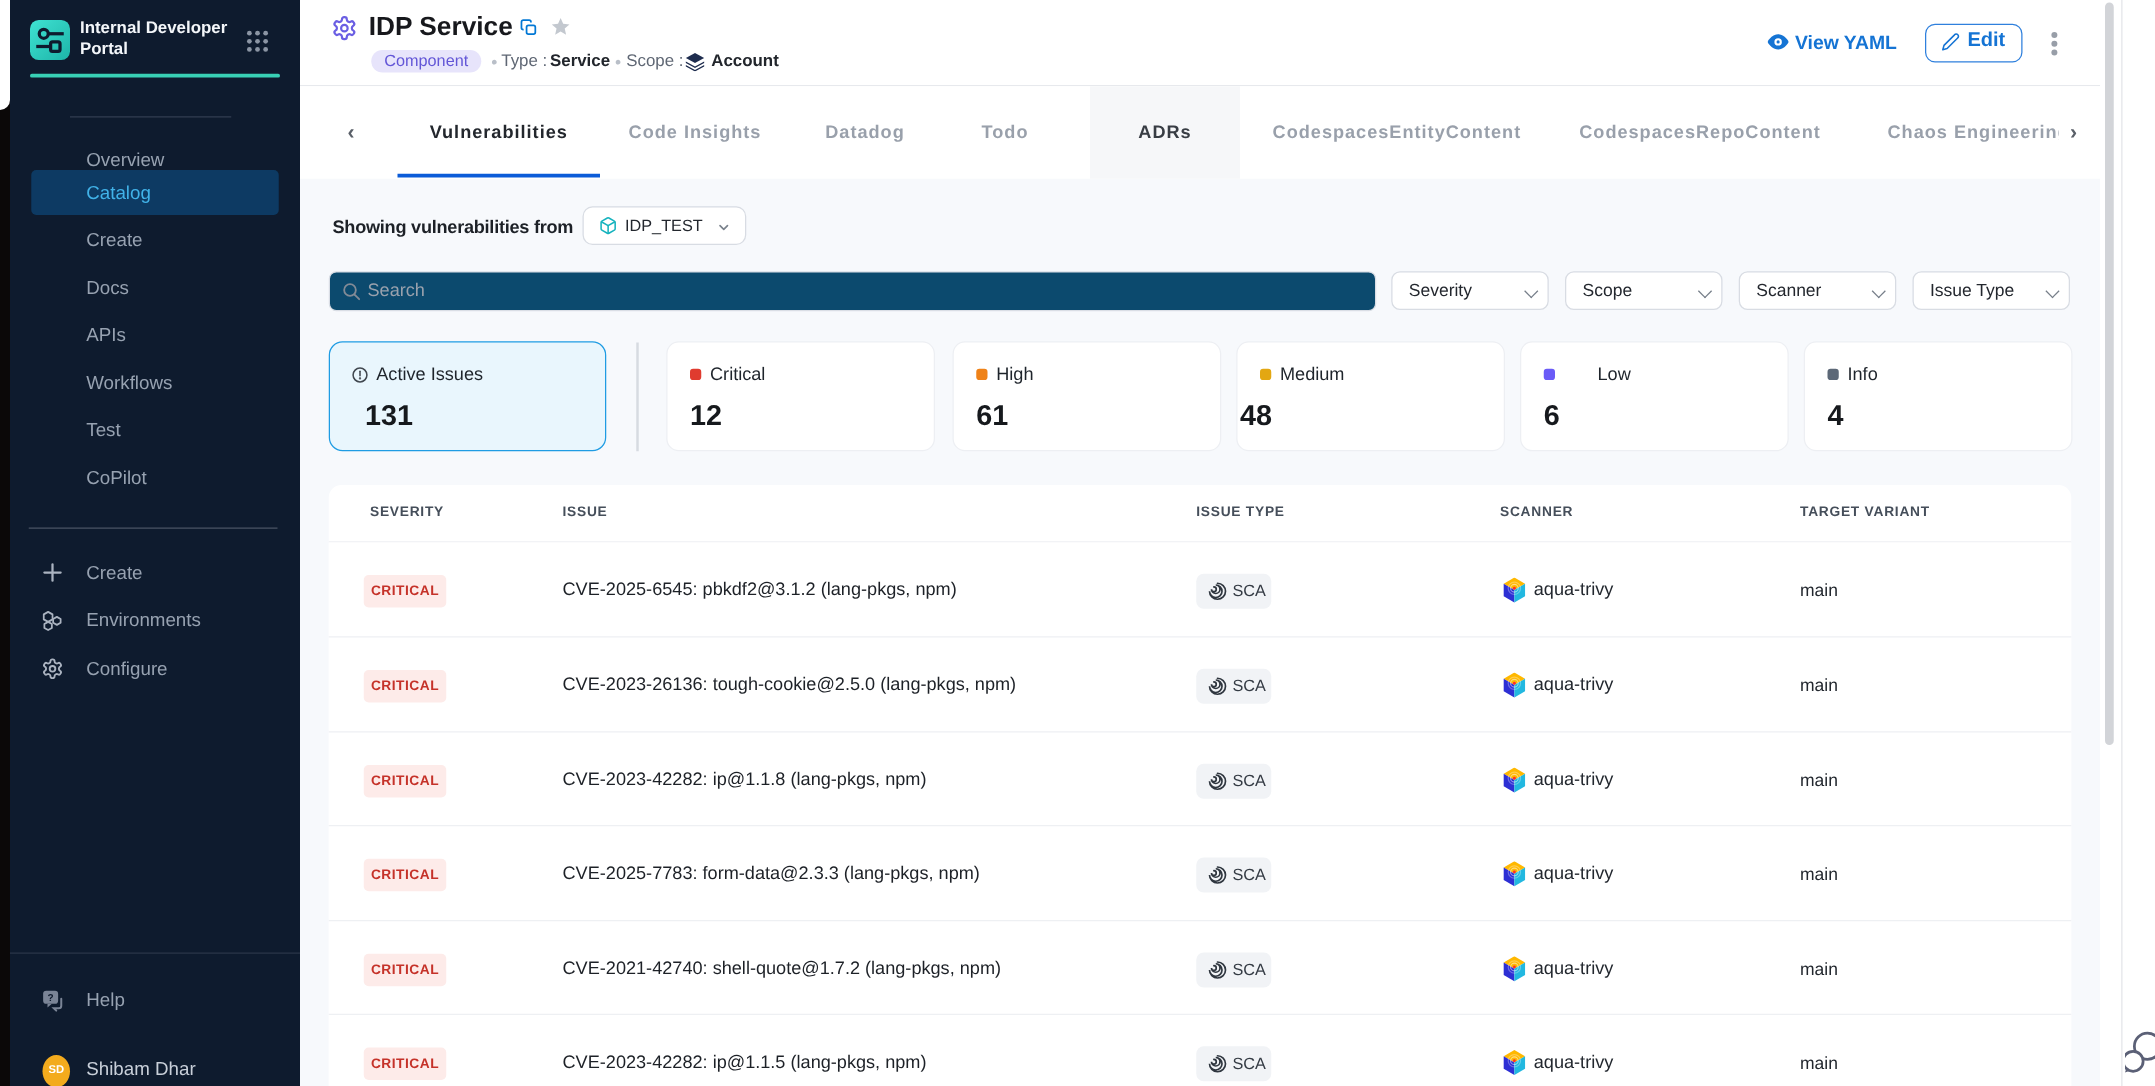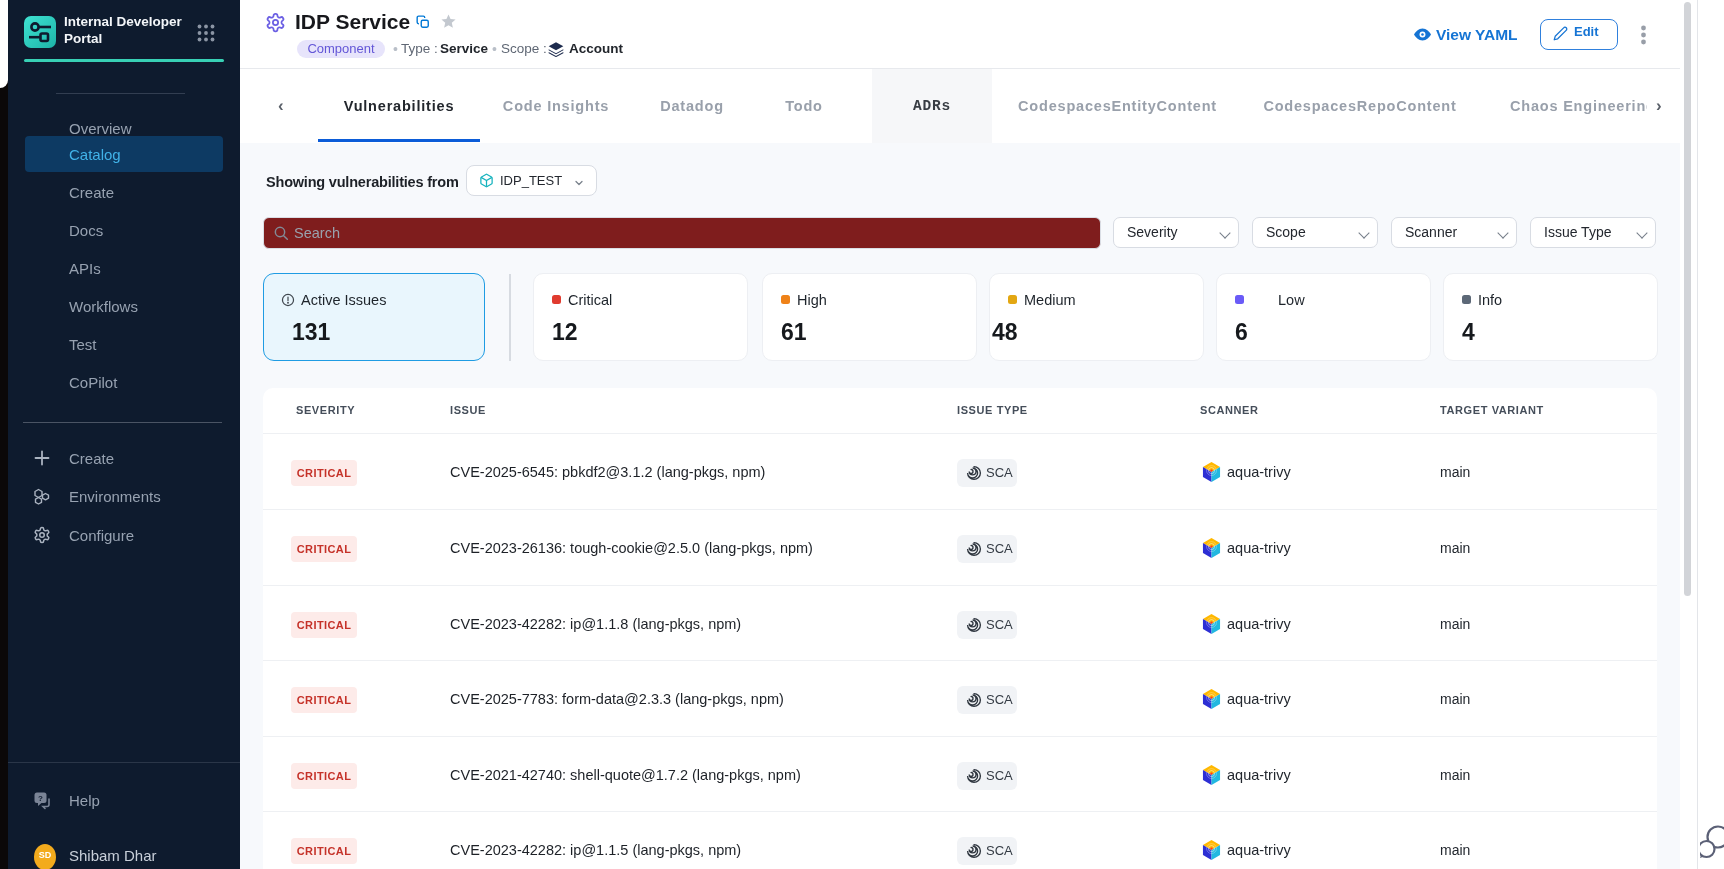--- a/index.html
+++ b/index.html
@@ -136,55 +136,55 @@
   <div class="abs" style="left:1174px; top:27px;"><svg width="17" height="13" viewBox="0 0 24 17">
         <path d="M12 0C6.5 0 2 4.8 0 8.5 2 12.2 6.5 17 12 17s10-4.8 12-8.5C22 4.8 17.5 0 12 0z" fill="#1574d4"></path>
         <circle cx="12" cy="8.5" r="4.2" fill="#fff"></circle>
         <circle cx="12" cy="8.5" r="1.8" fill="#1574d4"></circle>
       </svg></div>
   <div class="abs" style="left:1196px; top:26px; font-size:15.5px; font-weight:bold; color:#1574d4;">View YAML</div>
   <div class="abs" style="left:1300px; top:19px; width:78px; height:31px; border:1px solid #2f80dd; border-radius:8px; background:#fff;"></div>
   <div class="abs" style="left:1313px; top:26px;"><svg width="15" height="15" viewBox="0 0 24 24" fill="none" stroke="#1574d4" stroke-width="2" stroke-linejoin="round">
         <path d="M17 3a2.85 2.83 0 1 1 4 4L7.5 20.5 2 22l1.5-5.5Z"></path>
       </svg></div>
-  <div class="abs" style="left:1334px; top:24px; font-size:13px; font-weight:bold; color:#1574d4;">Edit</div>
+  <div class="abs" style="left:1334px; top:24px; font-size:16px; font-weight:bold; color:#1574d4;">Edit</div>
   <div class="abs" style="left:1400px; top:25px;"><svg width="7" height="20" viewBox="0 0 7 20" fill="#989ea8">
         <circle cx="3.5" cy="3" r="2.4"></circle>
         <circle cx="3.5" cy="10" r="2.4"></circle>
         <circle cx="3.5" cy="17" r="2.4"></circle>
       </svg></div>
 
   <div class="abs" style="left:0; top:69px; width:1440px; height:74px; background:#fff;"></div>
   <div class="abs" style="left:632px; top:69px; width:120px; height:74px; background:#f6f7f9;"></div>
   <div class="abs" style="left:38px; top:96px; width:14px; height:20px; color:#5a6069; font-size:17px; font-weight:bold;">‹</div>
   <div class="tab abs" style="left:78px; width:162px; color:#23272d;">Vulnerabilities</div>
   <div class="tab abs" style="left:241px; width:150px;">Code Insights</div>
   <div class="tab abs" style="left:392px; width:120px;">Datadog</div>
   <div class="tab abs" style="left:514px; width:100px;">Todo</div>
-  <div class="tab abs" style="left:632px; width:120px; color:#383d44;font-family:Liberation Mono, monospace;">ADRs</div>
+  <div class="tab abs" style="left:632px; width:120px; color:#383d44;">ADRs</div>
   <div class="tab abs" style="left:770px; width:215px;">CodespacesEntityContent</div>
   <div class="tab abs" style="left:1015px; width:210px;">CodespacesRepoContent</div>
   <div class="tab abs" style="left:1270px; width:137px; text-align:left; overflow:hidden; white-space:nowrap;">Chaos Engineering</div>
   <div class="abs" style="left:1416px; top:96px; width:14px; height:20px; color:#5a6069; font-size:17px; font-weight:bold;">›</div>
   <div class="abs" style="left:78px; top:139px; width:162px; height:3px; background:#0b5cd8;"></div>
 
   <div class="abs" style="left:0; top:143px; width:1440px; height:726px; background:#f7f9fc;"></div>
   <div class="abs" style="left:26px; top:174px; font-size:14.5px; font-weight:bold; color:#1d2127; letter-spacing:-0.2px;">Showing vulnerabilities from</div>
   <div class="abs" style="left:226px; top:165px; width:131px; height:31px; background:#fff; border:1px solid #d8dce3; border-radius:8px;"></div>
   <div class="abs" style="left:239px; top:173px;"><svg width="15" height="15" viewBox="0 0 24 24" fill="none" stroke="#17b3be" stroke-width="2" stroke-linejoin="round">
         <path d="M21 8a2 2 0 0 0-1-1.73l-7-4a2 2 0 0 0-2 0l-7 4A2 2 0 0 0 3 8v8a2 2 0 0 0 1 1.73l7 4a2 2 0 0 0 2 0l7-4A2 2 0 0 0 21 16Z"></path>
         <path d="m3.3 7 8.7 5 8.7-5"></path>
         <path d="M12 22V12"></path>
       </svg></div>
   <div class="abs" style="left:260px; top:173px; font-size:13px; color:#23272e;">IDP_TEST</div>
   <div class="abs" style="left:333px; top:175px;"><svg width="12" height="12" viewBox="0 0 24 24" fill="none" stroke="#7a828c" stroke-width="2.6" stroke-linecap="round" stroke-linejoin="round">
         <path d="m6 9 6 6 6-6"></path>
       </svg></div>
 
-  <div class="abs" style="left:23px; top:217px; width:838px; height:32px; background:#7f1d1d; border:1px solid #dadee5; border-radius:6px; color:#99a1ad; font-size:14.5px; line-height:30px; padding-left:30px;">Search</div>
+  <div class="abs" style="left:23px; top:217px; width:838px; height:32px; background:#0c4a6e; border:1px solid #dadee5; border-radius:6px; color:#99a1ad; font-size:14.5px; line-height:30px; padding-left:30px;">Search</div>
   <div class="abs" style="left:33px; top:225px;"><svg width="16" height="16" viewBox="0 0 24 24" fill="none" stroke="#828a96" stroke-width="2.2" stroke-linecap="round">
         <circle cx="10.5" cy="10.5" r="7"></circle>
         <line x1="16" y1="16" x2="21.5" y2="21.5"></line>
       </svg></div>
   <div class="fsel abs" style="left:873px;">Severity</div>
   <div class="fsel abs" style="left:1012px;">Scope</div>
   <div class="fsel abs" style="left:1151px;">Scanner</div>
   <div class="fsel abs" style="left:1290px;">Issue Type</div>
   <div class="fchev abs" style="left:981px;"></div>
   <div class="fchev abs" style="left:1120px;"></div>

